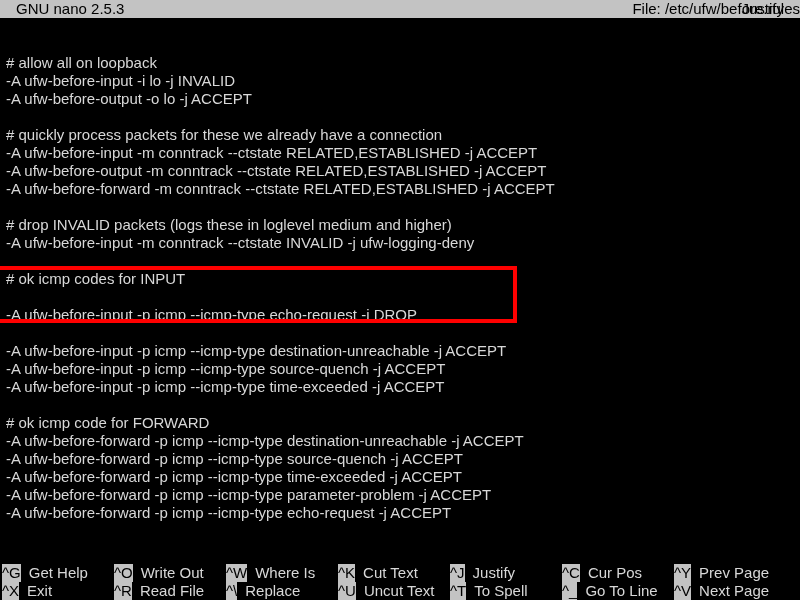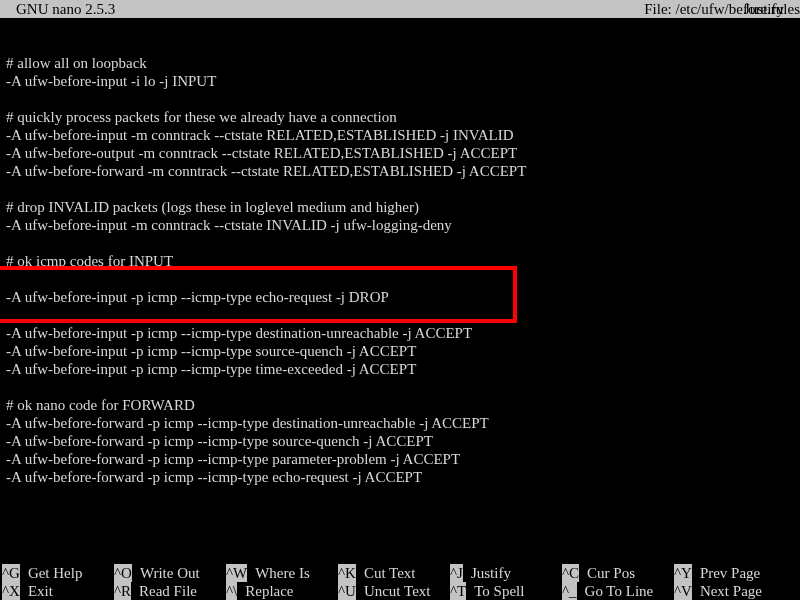--- a/index.html
+++ b/index.html
@@ -13,21 +13,21 @@
     height: 600px;
     overflow: hidden;
     font-family: "DejaVu Sans Mono", "Liberation Mono", monospace;
   }
   #terminal {
     position: relative;
     width: 800px;
     height: 600px;
     background: #000000;
     color: #d8d8d8;
-    font-family: Liberation Serif, serif;
+    font-family: Liberation Sans, sans-serif;
     font-size: 15px;
     line-height: 18px;
   }
 
   
   .titlebar {
     position: absolute;
     top: 0;
     left: 0;
     width: 800px;
@@ -132,41 +132,43 @@
 <div id="terminal" style="background: rgb(0, 0, 0); color: rgb(216, 216, 216);">
 
   <div class="titlebar">
     <span class="tb-version">GNU nano 2.5.3</span>
     <span class="tb-file">File: /etc/ufw/before.rules</span>
     <span class="tb-flag">Justify</span>
   </div>
 
   <div class="editor" id="editor-lines">
       <div class="line"># allow all on loopback</div>
-      <div class="line">-A ufw-before-input -i lo -j INPUT</div>
+      <div class="line">-A ufw-before-input -i lo -j INVALID</div>
+      <div class="line">-A ufw-before-output -o lo -j ACCEPT</div>
       <div class="line blank"> </div>
       <div class="line"># quickly process packets for these we already have a connection</div>
-      <div class="line">-A ufw-before-input -m conntrack --ctstate RELATED,ESTABLISHED -j INVALID</div>
+      <div class="line">-A ufw-before-input -m conntrack --ctstate RELATED,ESTABLISHED -j ACCEPT</div>
       <div class="line">-A ufw-before-output -m conntrack --ctstate RELATED,ESTABLISHED -j ACCEPT</div>
       <div class="line">-A ufw-before-forward -m conntrack --ctstate RELATED,ESTABLISHED -j ACCEPT</div>
       <div class="line blank"> </div>
       <div class="line"># drop INVALID packets (logs these in loglevel medium and higher)</div>
       <div class="line">-A ufw-before-input -m conntrack --ctstate INVALID -j ufw-logging-deny</div>
       <div class="line blank"> </div>
       <div class="line"># ok icmp codes for INPUT</div>
       <div class="line blank"> </div>
       <div class="line">-A ufw-before-input -p icmp --icmp-type echo-request -j DROP</div>
       <div class="line blank"> </div>
       <div class="line">-A ufw-before-input -p icmp --icmp-type destination-unreachable -j ACCEPT</div>
       <div class="line">-A ufw-before-input -p icmp --icmp-type source-quench -j ACCEPT</div>
       <div class="line">-A ufw-before-input -p icmp --icmp-type time-exceeded -j ACCEPT</div>
       <div class="line blank"> </div>
-      <div class="line"># ok nano code for FORWARD</div>
+      <div class="line"># ok icmp code for FORWARD</div>
       <div class="line">-A ufw-before-forward -p icmp --icmp-type destination-unreachable -j ACCEPT</div>
       <div class="line">-A ufw-before-forward -p icmp --icmp-type source-quench -j ACCEPT</div>
+      <div class="line">-A ufw-before-forward -p icmp --icmp-type time-exceeded -j ACCEPT</div>
       <div class="line">-A ufw-before-forward -p icmp --icmp-type parameter-problem -j ACCEPT</div>
       <div class="line">-A ufw-before-forward -p icmp --icmp-type echo-request -j ACCEPT</div>
     </div>
 
   <div class="highlight-box" style="border-color: rgb(255, 0, 0);"></div>
 
   <div class="helpbar">
     <div class="help-row" id="help-row-1"><span class="help-item" style="left: 2px;"><span class="help-key">^G</span><span class="sp"></span><span class="help-label">Get Help</span></span><span class="help-item" style="left: 114px;"><span class="help-key">^O</span><span class="sp"></span><span class="help-label">Write Out</span></span><span class="help-item" style="left: 226px;"><span class="help-key">^W</span><span class="sp"></span><span class="help-label">Where Is</span></span><span class="help-item" style="left: 338px;"><span class="help-key">^K</span><span class="sp"></span><span class="help-label">Cut Text</span></span><span class="help-item" style="left: 450px;"><span class="help-key">^J</span><span class="sp"></span><span class="help-label">Justify</span></span><span class="help-item" style="left: 562px;"><span class="help-key">^C</span><span class="sp"></span><span class="help-label">Cur Pos</span></span><span class="help-item" style="left: 674px;"><span class="help-key">^Y</span><span class="sp"></span><span class="help-label">Prev Page</span></span></div>
     <div class="help-row" id="help-row-2"><span class="help-item" style="left: 2px;"><span class="help-key">^X</span><span class="sp"></span><span class="help-label">Exit</span></span><span class="help-item" style="left: 114px;"><span class="help-key">^R</span><span class="sp"></span><span class="help-label">Read File</span></span><span class="help-item" style="left: 226px;"><span class="help-key">^\</span><span class="sp"></span><span class="help-label">Replace</span></span><span class="help-item" style="left: 338px;"><span class="help-key">^U</span><span class="sp"></span><span class="help-label">Uncut Text</span></span><span class="help-item" style="left: 450px;"><span class="help-key">^T</span><span class="sp"></span><span class="help-label">To Spell</span></span><span class="help-item" style="left: 562px;"><span class="help-key">^_</span><span class="sp"></span><span class="help-label">Go To Line</span></span><span class="help-item" style="left: 674px;"><span class="help-key">^V</span><span class="sp"></span><span class="help-label">Next Page</span></span></div>
   </div>

